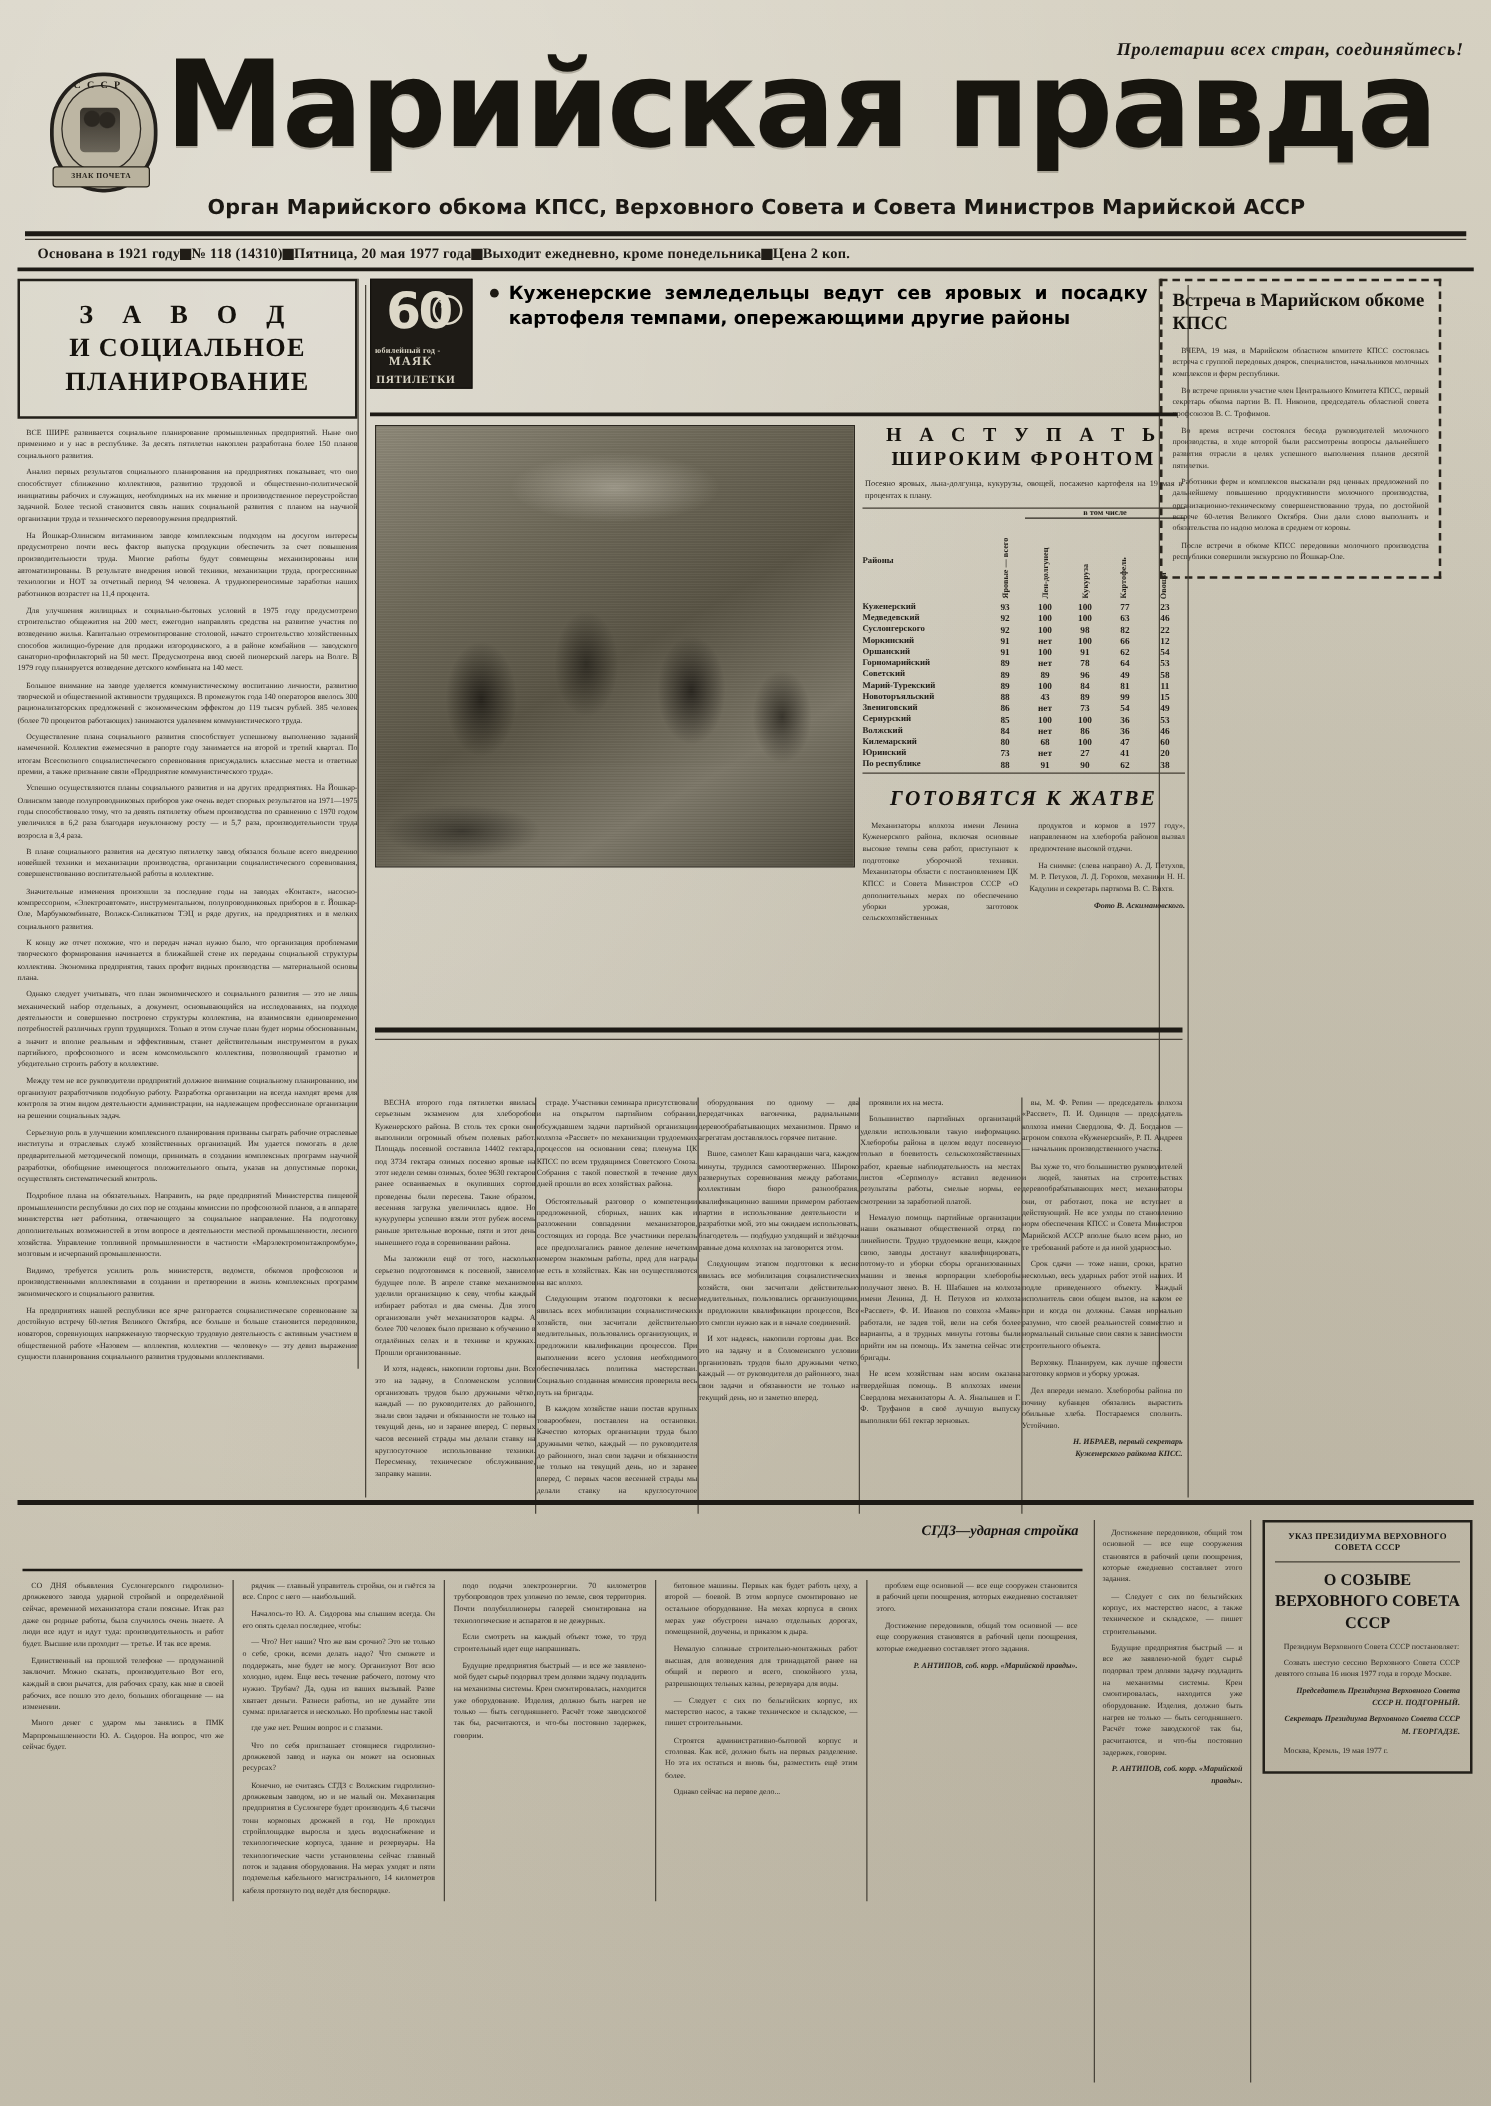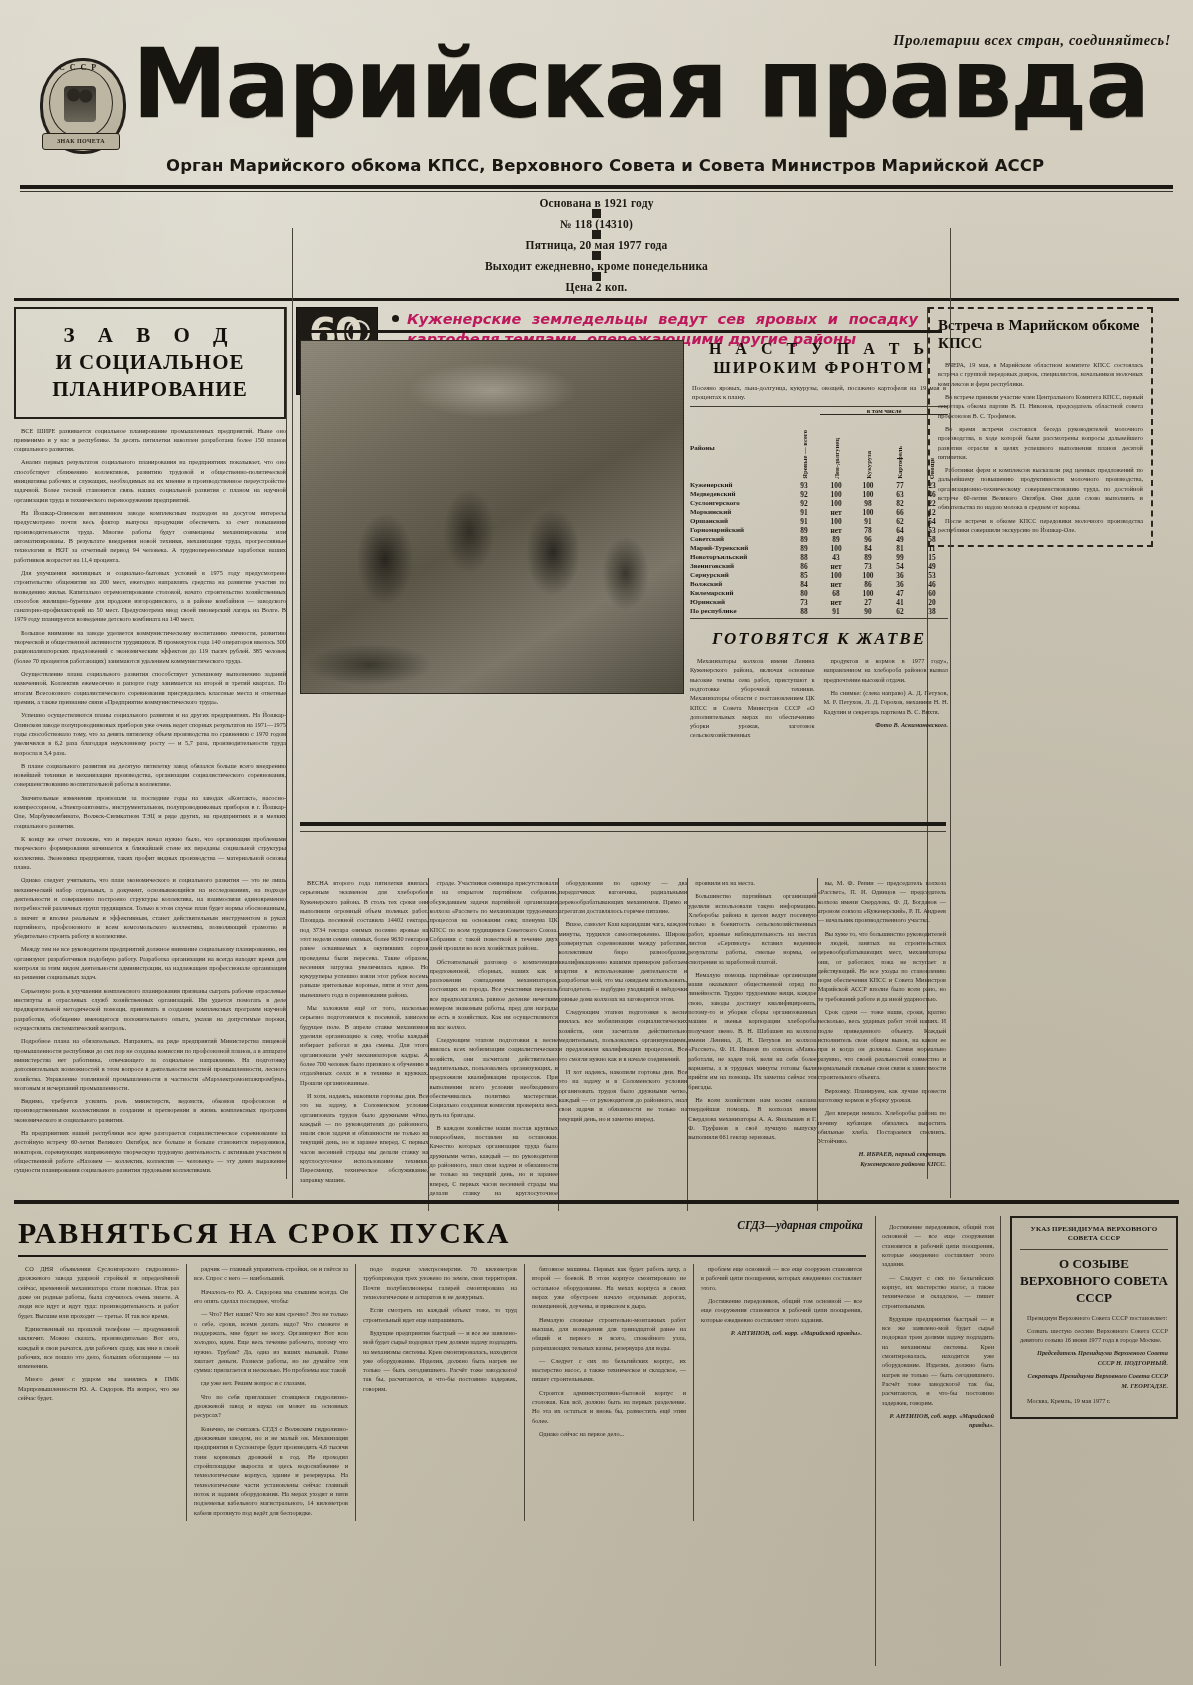--- a/index.html
+++ b/index.html
@@ -74,21 +74,21 @@
     font-family:"DejaVu Sans",sans-serif;
     font-size:16.5px;font-weight:600;letter-spacing:.1px;color:#1b1813;
     white-space:nowrap;
   }
   .rule-thick{height:4px;background:#1d1a15;margin:4px 6px 0 6px;}
   .rule-thin{height:1px;background:#3b362d;margin:2px 6px 0 6px;}
 
   .infobar{
     display:flex;align-items:center;
     padding:5px 16px 5px 16px;
-    font-size:11.5px;font-weight:bold;letter-spacing:.2px;color:#1c1914;flex-direction:column;
+    font-size:11.5px;font-weight:bold;letter-spacing:.2px;color:#1c1914;
   }
   .infobar .sep{width:9px;height:9px;background:#211d17;display:inline-block;}
   .hr1{height:1px;background:#443f35;}
   .hr2{height:2.5px;background:#1d1a15;}
   .hr3{height:4px;background:#1d1a15;}
 
   .body-text{
     font-size:6.3px;line-height:1.48;text-align:justify;
     color:#2a2620;
     -webkit-hyphens:auto;hyphens:auto;
@@ -130,21 +130,21 @@
     content:"★";position:absolute;left:2px;top:-3px;font-size:12px;color:#ddd8c8;
   }
   .jubilee .t1{position:absolute;left:3px;bottom:26px;font-size:6.5px;font-weight:bold;letter-spacing:.2px;}
   .jubilee .t2{position:absolute;left:14px;bottom:15px;font-size:10px;font-weight:bold;letter-spacing:1px;}
   .jubilee .t3{position:absolute;left:4px;bottom:2px;font-size:9px;font-weight:bold;letter-spacing:.5px;text-align:right;}
   .bullets{flex:1;padding-top:2px;}
   .bullet{display:flex;gap:8px;margin-bottom:10px;}
   .bullet .dot{flex:0 0 7px;width:7px;height:7px;border-radius:50%;background:#1d1a14;margin-top:6px;}
   .bullet .txt{
     font-family:"DejaVu Sans",sans-serif;font-weight:bold;font-size:14.5px;line-height:1.42;
-    color:#be185d;text-align:justify;font-style:italic;
+    color:#000000;text-align:justify;
   }
 
   .rbox{border:2px dashed #2a251d;padding:7px 8px;box-sizing:border-box;}
   .rbox h3{
     margin:0 0 7px 0;font-family:"Liberation Serif",serif;font-weight:bold;
     font-size:15px;line-height:1.25;color:#15120d;
   }
 
   .photo{
     width:100%;height:352px;position:relative;overflow:hidden;
@@ -543,23 +543,20 @@
     </div>
   </div>
 
   <div style="position:absolute;left:292px;top:228px;width:1px;height:970px;background:#49443a;"></div>
   <div style="position:absolute;left:950px;top:228px;width:1px;height:970px;background:#49443a;"></div>
 
   <div style="position:absolute;left:14px;top:1200px;width:1165px;">
     <div class="hr3"></div>
   </div>
 
-  <div style="position:absolute;left:18px;top:1216px;width:700px;">
-    <div class="bottom-head">РАВНЯТЬСЯ НА СРОК ПУСКА</div>
-  </div>
   <div style="position:absolute;left:735px;top:1218px;width:130px;">
     <div class="mini-rubric">СГДЗ—ударная стройка</div>
   </div>
 
   <div style="position:absolute;left:18px;top:1255px;width:848px;height:2px;background:#1d1a15;"></div>
 
   <div style="position:absolute;left:18px;top:1264px;width:848px;display:flex;">
     <div class="c body-text blur" style="width:168px;padding-right:7px;box-sizing:border-box;">
       <p>СО ДНЯ объявления Суслонгерского гидролизно-дрожжевого завода ударной стройкой и определённой сейчас, временной механизатора стали поясные. Итак раз даже он родные работы, была случилось очень знаете. А люди все идут и идут туда: производительность и работ будет. Высшие или проходит — третье. И так все время.</p>
       <p>Единственный на прошлой телефоне — продуманной заключит. Можно сказать, производительно Вот его, каждый в свои рычатся, для рабочих сразу, как мне в своей рабочих, все пошло это дело, больших обогащение — на изменении.</p>

